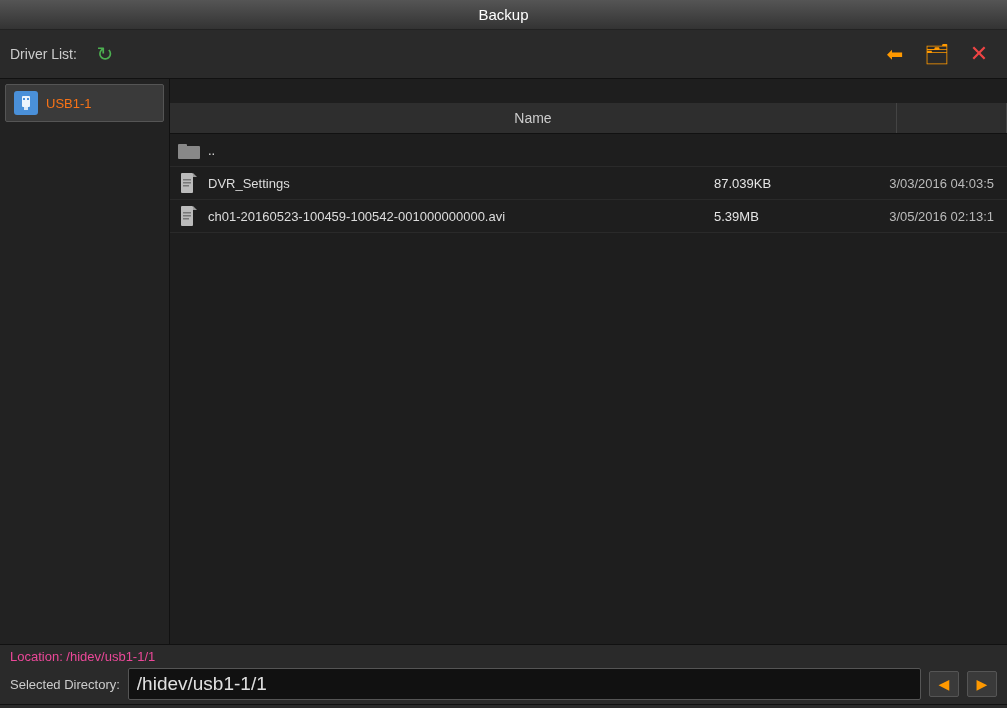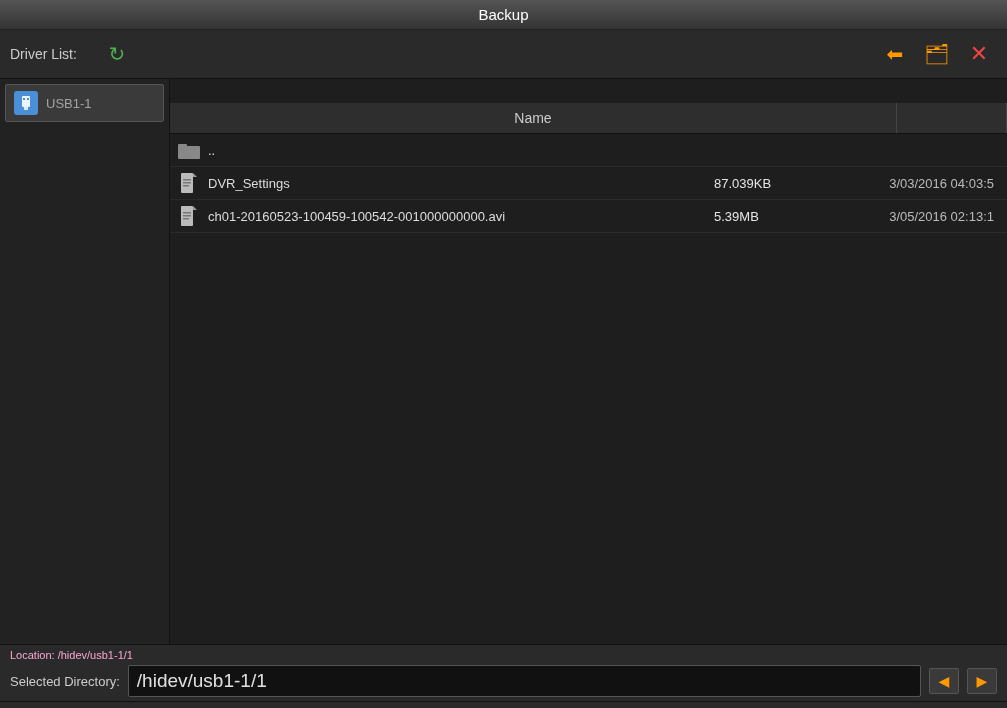--- a/index.html
+++ b/index.html
@@ -21,21 +21,20 @@
       color: #fff;
       border-bottom: 1px solid #222;
     }
 
     .toolbar {
       background: #2a2a2a;
       display: flex;
       align-items: center;
       padding: 6px 10px;
       border-bottom: 1px solid #111;
-      gap: 12px;
     }
 
     .driver-label {
       color: #ccc;
       font-size: 14px;
       margin-right: 10px;
     }
 
     .refresh-icon {
       width: 28px;
@@ -100,21 +99,21 @@
       display: flex;
       align-items: center;
       justify-content: center;
       font-size: 14px;
       color: #fff;
       flex-shrink: 0;
     }
 
     .usb-label {
       font-size: 13px;
-      color: #a3a3a3;
+      color: #f97316;
     }
 
     .file-area {
       flex: 1;
       background: #1e1e1e;
       display: flex;
       flex-direction: column;
     }
 
     .file-header {
@@ -208,22 +207,22 @@
       padding: 4px 10px;
     }
 
     .bottom-row1 {
       display: flex;
       align-items: center;
       margin-bottom: 4px;
     }
 
     .location-label {
-      font-size: 11px;
-      color: #f9a8d4;
+      font-size: 13px;
+      color: #ec4899;
     }
 
     .bottom-row2 {
       display: flex;
       align-items: center;
       gap: 8px;
     }
 
     .dir-label {
       font-size: 13px;

